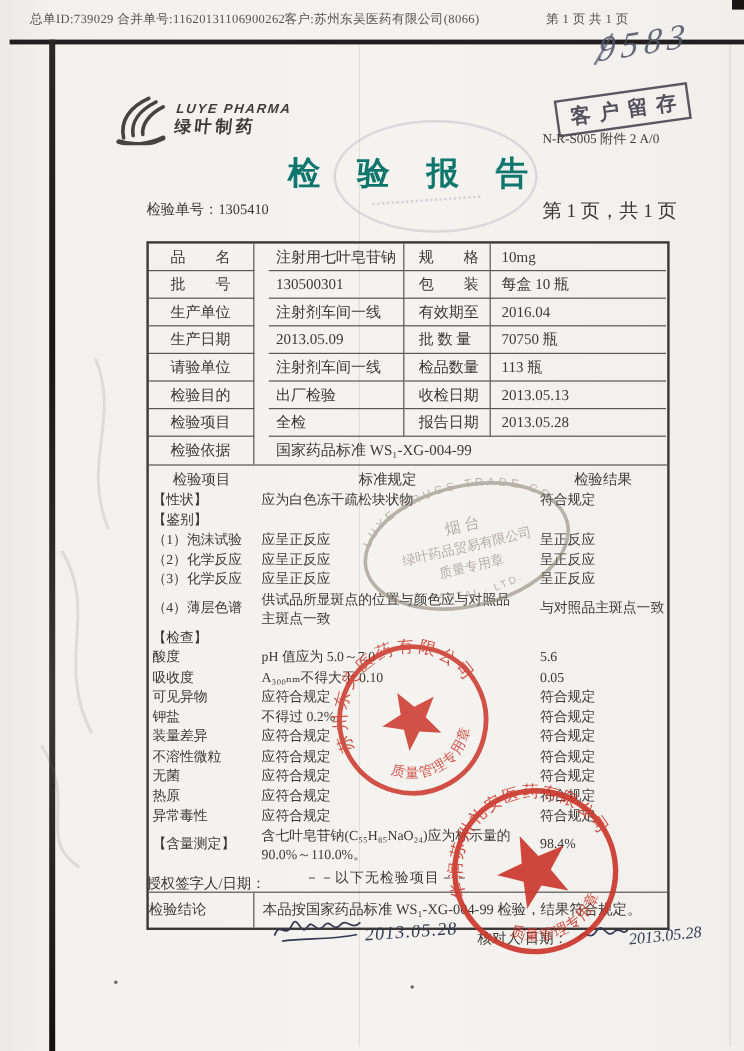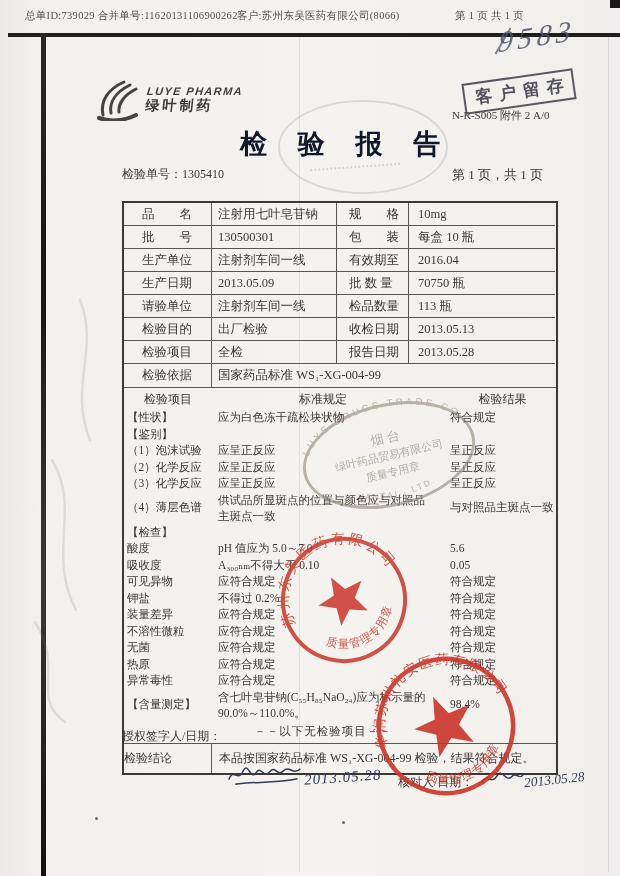--- a/index.html
+++ b/index.html
@@ -38,36 +38,36 @@
   .retain-stamp { left:463px; top:76px; border:2.5px solid #45434f; color:#3d3b49;
                   font-size:17px; font-weight:bold; letter-spacing:7px; padding:2px 2px 2px 10px;
                   transform:rotate(-8deg); opacity:.88; white-space:nowrap; }
   .hand-number { left:498px; top:20px; font-size:29px; color:#4e5368; font-style:italic;
                  letter-spacing:5px; transform:rotate(-9deg) skewX(-14deg); opacity:.85; }
   .hand-number-stroke { left:488px; top:40px; width:30px; height:2px; background:#4e5368;
                         transform:rotate(-60deg); opacity:.7; }
 
   
   .title { left:122px; top:126px; width:436px; text-align:center; font-size:27px; font-weight:bold;
-           letter-spacing:12px; padding-left:12px; color:#0f172a; }
+           letter-spacing:12px; padding-left:12px; color:#0f766e; }
   .title-stamp-remnant { left:278px; top:100px; width:170px; height:94px; border-radius:50%;
            border:2px solid rgba(110,115,140,.20); }
   .title-stamp-smudge  { left:310px; top:158px; width:90px; height:10px;
            border-bottom:2px dotted rgba(110,115,140,.25); transform:rotate(-4deg); }
 
   .report-no { left:122px; top:166px; font-size:12px; }
-  .page-ind  { left:452px; top:166px; font-size:13px; }
+  .page-ind  { left:452px; top:166px; font-size:16px; }
 
   
   .doc-table { left:122px; top:201px; width:436px; border:2.5px solid #3b3835; }
   .ig { display:grid; grid-template-columns:88px 125px 72px 146px; }
   .ig > div { height:23px; line-height:22px; font-size:12.5px; border-bottom:1px solid #5a564f;
               white-space:nowrap; overflow:hidden; }
   .bR { border-right:1px solid #5a564f; }
-  .p1 { padding-left:18px; } .p2 { padding-left:6px; } .p3 { padding-left:12px; } .p4 { padding-left:9px; }
+  .p1 { padding-left:18px; } .p2 { padding-left:6px;margin-left:12px; } .p3 { padding-left:12px; } .p4 { padding-left:9px; }
   .nb { border-bottom:none !important; }
   .span3 { grid-column:2/5; }
 
   .spec { border-top:1.5px solid #5a564f; height:356px; overflow:hidden; padding-top:2px; }
   .shead { display:grid; grid-template-columns:88px 222px 121px; height:19px; line-height:19px;
            font-size:12px; text-align:center; }
   .srow { display:grid; grid-template-columns:88px 222px 121px; align-items:center;
           min-height:16.5px; font-size:11.5px; line-height:16.5px; }
   .sa { padding-left:3px; white-space:nowrap; }
   .sb { padding-left:6px; line-height:16px; }

